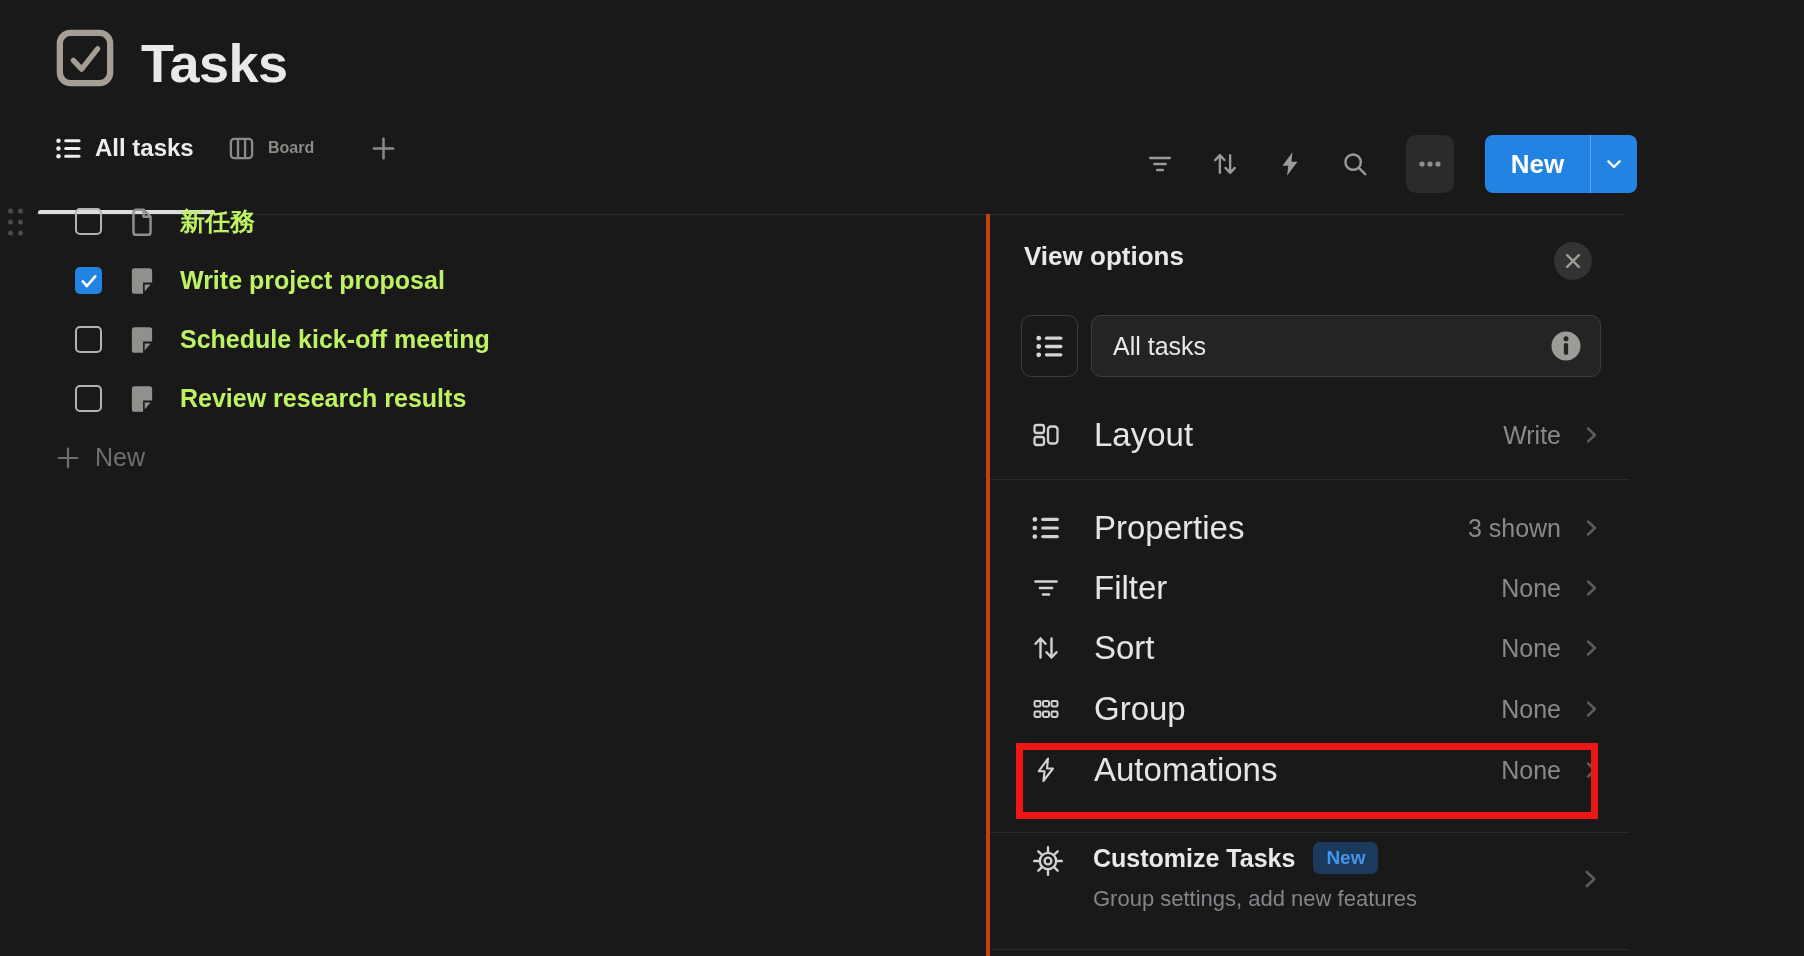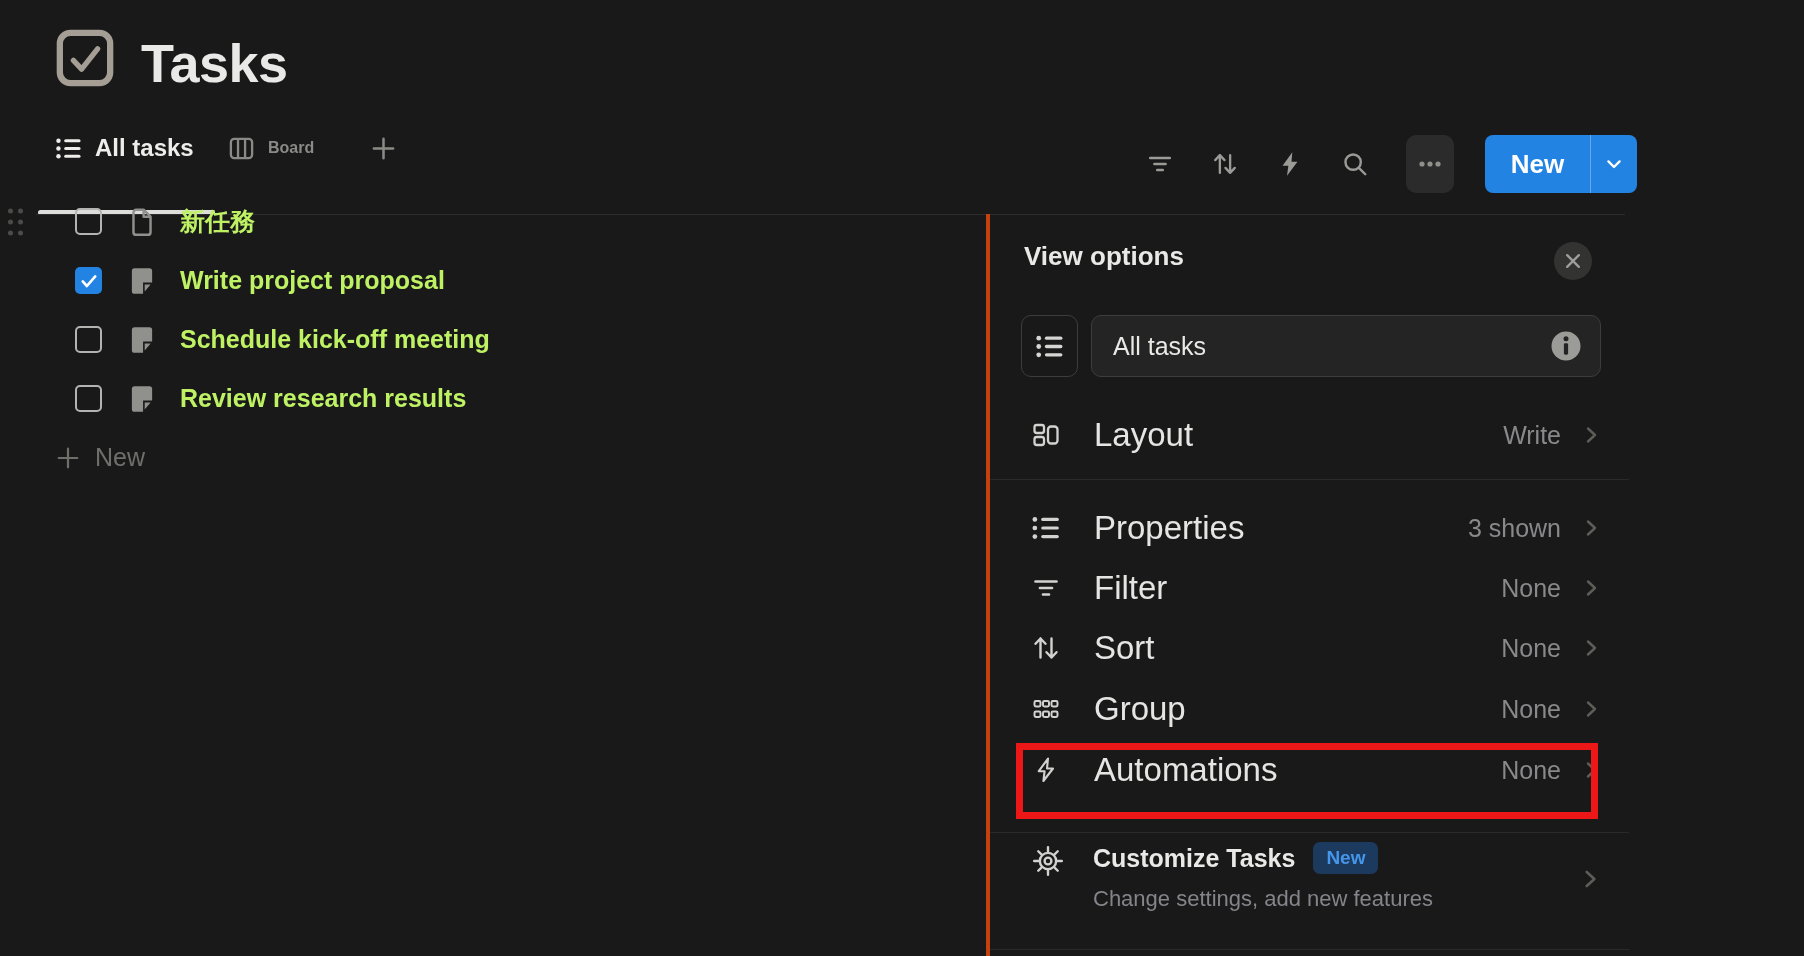--- a/index.html
+++ b/index.html
@@ -384,21 +384,21 @@
           <circle cx="15" cy="15" r="7.2"></circle>
           <circle cx="15" cy="15" r="3"></circle>
           <path d="M15 2.8v4 M15 23.2v4 M2.8 15h4 M23.2 15h4 M6.4 6.4l2.8 2.8 M20.8 20.8l2.8 2.8 M23.6 6.4l-2.8 2.8 M9.2 20.8l-2.8 2.8" stroke-linecap="round"></path>
         </svg>
       </span>
       <span class="customize-text">
         <span class="customize-titlerow">
           <span class="customize-title">Customize Tasks</span>
           <span class="badge">New</span>
         </span>
-        <div class="customize-desc">Change settings, add new features</div>
+        <div class="customize-desc">Group settings, add new features</div>
       </span>
       <span class="customize-chev">
         <svg viewBox="0 0 24 24" fill="none" stroke="currentColor" stroke-width="2.4" stroke-linecap="round" stroke-linejoin="round">
             <path d="M9 5.5 l7 6.5 -7 6.5"></path>
           </svg>
       </span>
     </div>
 
     <div class="pdivider" style="top:735px"></div>
   </div>

